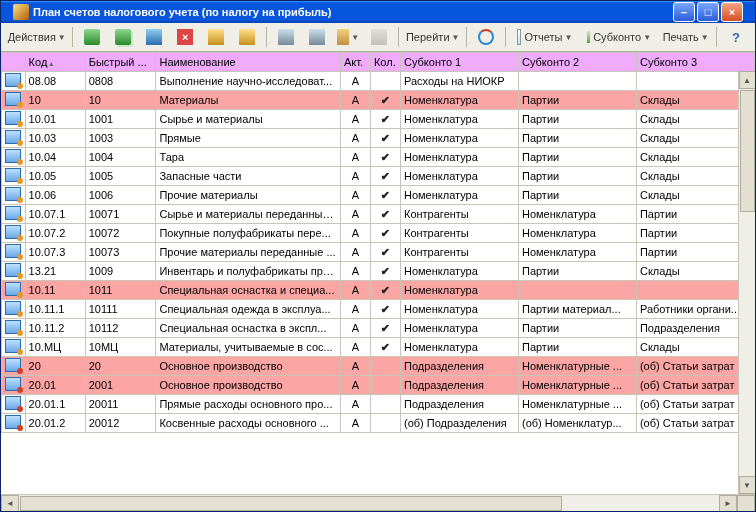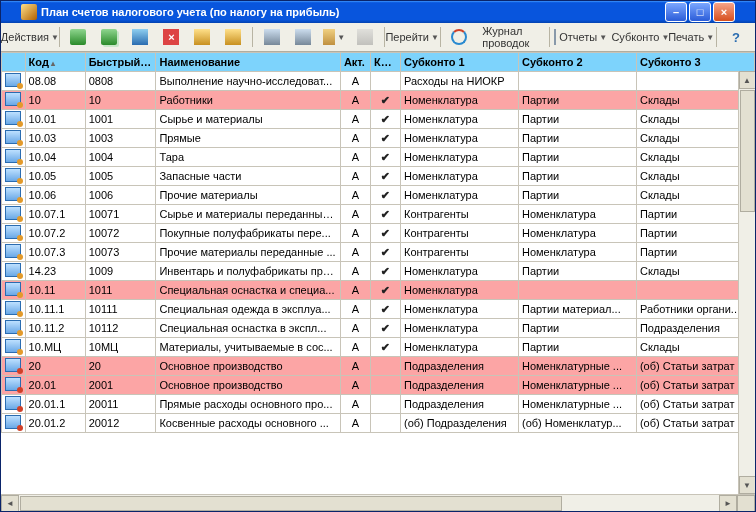--- a/index.html
+++ b/index.html
@@ -1,33 +1,33 @@
 <!DOCTYPE html>
 <html><head>
 <meta charset="utf-8">
 <style>
 html,body{margin:0;padding:0;font-family:Tahoma,Arial,sans-serif;font-size:11px;background:#d4d0c8;overflow:hidden}
 .window{width:756px;height:512px;display:flex;flex-direction:column;border:1px solid #0a246a;box-sizing:border-box}
-.titlebar{height:22px;background:linear-gradient(to bottom,#3d95ff 0%,#0855dd 8%,#0855dd 85%,#0342b0 100%);display:flex;align-items:center;color:#fff;font-weight:bold;padding:0 20px}
+.titlebar{height:22px;background:linear-gradient(to bottom,#3d95ff 0%,#0855dd 8%,#0855dd 85%,#0342b0 100%);display:flex;align-items:center;color:#fff;font-weight:bold;padding:0 12px}
 .titlebar .ticon{width:16px;height:16px;margin-right:4px;background:linear-gradient(135deg,#ffe08a,#b06000);border-radius:2px}
 .titlebar .title{flex:1;white-space:nowrap;overflow:hidden;text-overflow:ellipsis}
 .winbtns{display:flex;gap:2px}
 .winbtn{width:20px;height:18px;border:1px solid #fff;border-radius:3px;background:linear-gradient(to bottom,#7ba7ff,#2a5cd8);color:#fff;display:flex;align-items:center;justify-content:center;font-family:Arial;font-weight:bold;font-size:11px;cursor:default}
 .winbtn.close{background:linear-gradient(to bottom,#f6a488,#d64f1f)}
 .toolbar{height:28px;background:#f0efe7;border-bottom:1px solid #b0ada0;display:flex;align-items:center;padding:0 4px;gap:1px}
 .tbtn{height:22px;min-width:22px;display:flex;align-items:center;justify-content:center;padding:0 3px;border:1px solid transparent;border-radius:2px;cursor:default}
 .tbtn.txt{padding:0 6px;color:#333}
 .sep{width:1px;height:20px;background:#b8b4a3;margin:0 3px}
 .drop{font-size:8px;color:#555;margin-left:2px}
 .ico{width:16px;height:16px;display:inline-block}
 .main{flex:1;background:#fff;position:relative;overflow:hidden;display:flex;flex-direction:column}
 .grid{flex:1;overflow:hidden;display:flex;flex-direction:column}
 table{border-collapse:collapse;width:100%;table-layout:fixed}
 th,td{border:1px solid #c8c4b8;height:18px;padding:0 3px;white-space:nowrap;overflow:hidden;text-overflow:ellipsis;text-align:left;vertical-align:middle}
-th{background:#7dd3fc;font-weight:bold;position:relative}
+th{background:#f0abfc;font-weight:normal;position:relative}
 .col-ico{width:22px;text-align:center}
 .col-kod{width:56px}
 .col-byst{width:66px}
 .col-naim{width:172px}
 .col-akt{width:28px;text-align:center}
 .col-kol{width:28px;text-align:center}
 .col-s1{width:110px}
 .col-s2{width:110px}
 .col-s3{width:110px}
 .rowicon{width:14px;height:12px;display:inline-block;background:linear-gradient(to bottom,#bde0ff,#6aa8e6);border:1px solid #2a6cb0;position:relative}
@@ -98,23 +98,20 @@
         <span class="ico" style="background:linear-gradient(#ccc,#888)"></span>
       </div>
     <div class="sep"></div>
     <div class="tbtn txt">
         <span>Перейти</span>
         <span class="drop">▼</span>
       </div>
     <div class="sep"></div>
     <div class="tbtn">
         <span class="ico" style="border:2px solid #2a8ad0;border-radius:50%;width:12px;height:12px;border-top-color:#d04028"></span>
-      </div>
-    <div class="tbtn txt">
-        <span>Журнал проводок</span>
       </div>
     <div class="sep"></div>
     <div class="tbtn txt"><span class="ico" style="background:linear-gradient(#fff,#cde);border:1px solid #89a;width:12px;height:14px"></span>&nbsp;<span>Отчеты</span><span class="drop">▼</span></div>
     <div class="tbtn txt"><span class="ico" style="background:linear-gradient(#cfe8c0,#6a9a4a);width:14px;height:12px"></span>&nbsp;<span>Субконто</span><span class="drop">▼</span></div>
     <div class="tbtn txt">
         <span>Печать</span>
         <span class="drop">▼</span>
       </div>
     <div class="sep"></div>
     <div class="tbtn">
@@ -158,21 +155,21 @@
               <td class="col-akt">А</td>
               <td class="col-kol"><span class="tick"></span></td>
               <td>Расходы на НИОКР</td>
               <td></td>
               <td></td>
             </tr>
             <tr class="hl">
               <td class="col-ico"><span class="rowicon "></span></td>
               <td>10</td>
               <td>10</td>
-              <td>Работники</td>
+              <td>Материалы</td>
               <td class="col-akt">А</td>
               <td class="col-kol"><span class="tick">✔</span></td>
               <td>Номенклатура</td>
               <td>Партии</td>
               <td>Склады</td>
             </tr>
             <tr>
               <td class="col-ico"><span class="rowicon "></span></td>
               <td>10.01</td>
               <td>1001</td>
@@ -255,21 +252,21 @@
               <td>10073</td>
               <td>Прочие материалы переданные ...</td>
               <td class="col-akt">А</td>
               <td class="col-kol"><span class="tick">✔</span></td>
               <td>Контрагенты</td>
               <td>Номенклатура</td>
               <td>Партии</td>
             </tr>
             <tr>
               <td class="col-ico"><span class="rowicon "></span></td>
-              <td>14.23</td>
+              <td>13.21</td>
               <td>1009</td>
               <td>Инвентарь и полуфабрикаты при...</td>
               <td class="col-akt">А</td>
               <td class="col-kol"><span class="tick">✔</span></td>
               <td>Номенклатура</td>
               <td>Партии</td>
               <td>Склады</td>
             </tr>
             <tr class="hl">
               <td class="col-ico"><span class="rowicon "></span></td>

